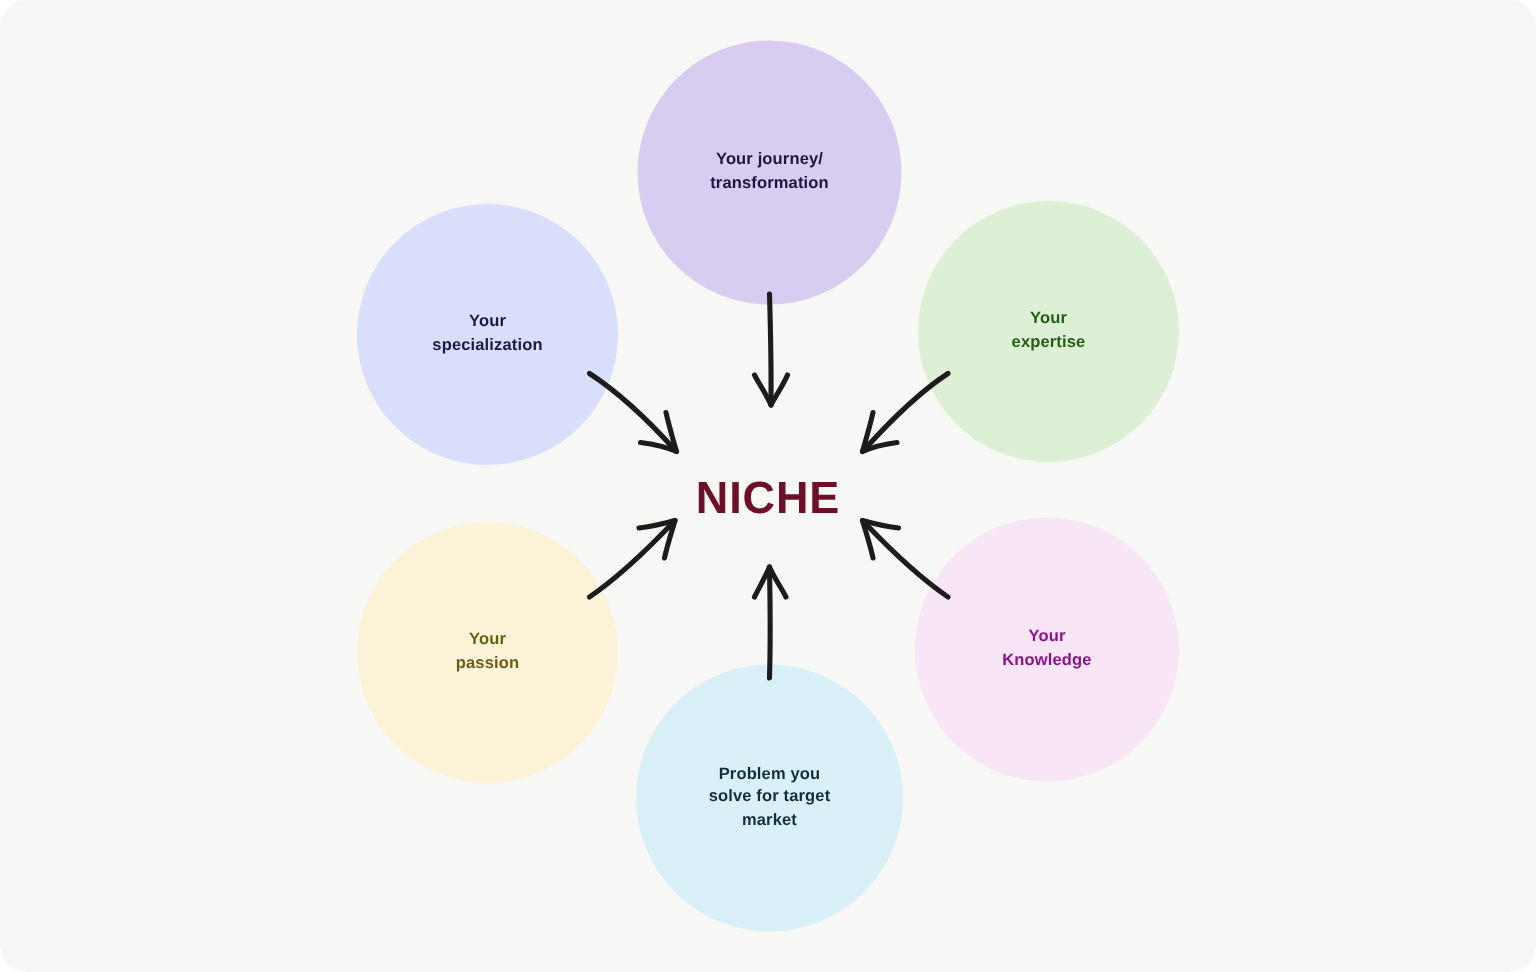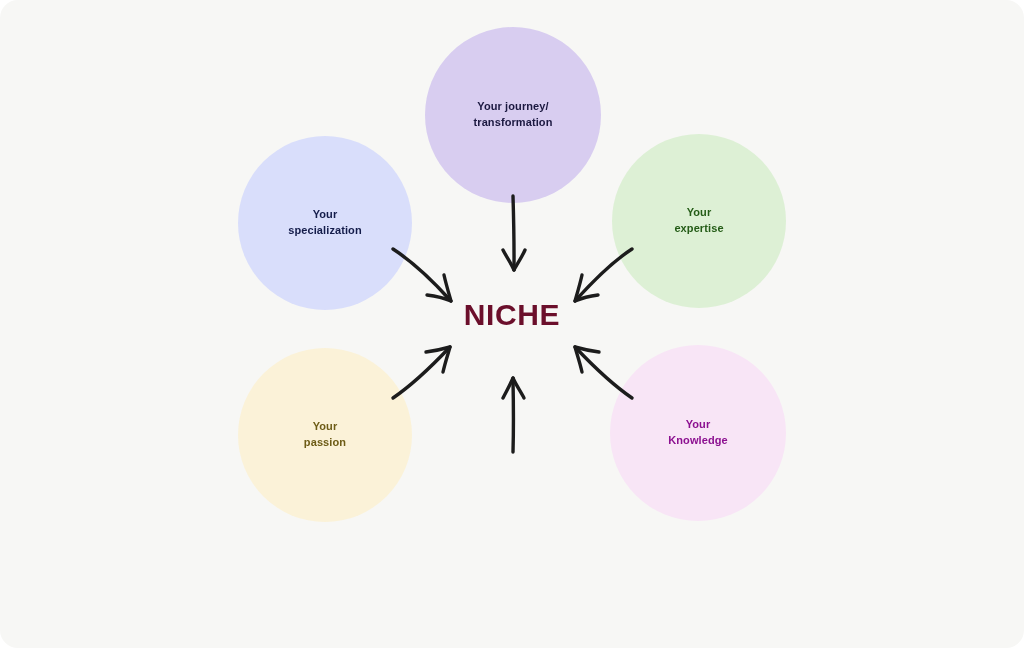--- a/index.html
+++ b/index.html
@@ -57,21 +57,21 @@
   #node-knowledge    { left: 610px; top: 345px; width: 176px; height: 176px; }
   #node-problem      { left: 424px; top: 443px; width: 178px; height: 178px; }
 
   #center-label {
     position: absolute;
     left: 412px;
     top: 298px;
     width: 200px;
     height: 52px;
     display: flex;
-    align-items: flex-start;
+    align-items: flex-end;
     justify-content: center;
     font-size: 30px;
     font-weight: 700;
     letter-spacing: 0.6px;
   }
 </style>
 </head>
 <body>
 
 <div id="canvas" style="background: rgb(247, 247, 245);">
@@ -94,20 +94,25 @@
   <div class="node" id="node-passion" style="background:#fbf2d8;">
     <span class="node-label" style="color:#6d5c16;">Your
 passion</span>
   </div>
 
   <div class="node" id="node-knowledge" style="background:#f8e5f6;">
     <span class="node-label" style="color:#8c1090;">Your
 Knowledge</span>
   </div>
 
+  <div class="node" id="node-problem" style="background:#daf0f8;">
+    <span class="node-label" style="color:#11303a;">Problem you
+solve for target
+market</span>
+  </div>
 
   <svg class="arrow-layer" viewBox="0 0 1024 648" width="1024" height="648">
 
     <g fill="none" stroke="#1c1c1c" stroke-width="3.4" stroke-linecap="round" stroke-linejoin="round">
 
       <g stroke="#1c1c1c">
         <path d="M 513 196 C 513.8 223, 514.2 244, 514 268"></path>
         <path d="M 503 250 C 506 256, 511 263, 514 270"></path>
         <path d="M 525 250 C 522 257, 517 264, 514 270"></path>
       </g>

